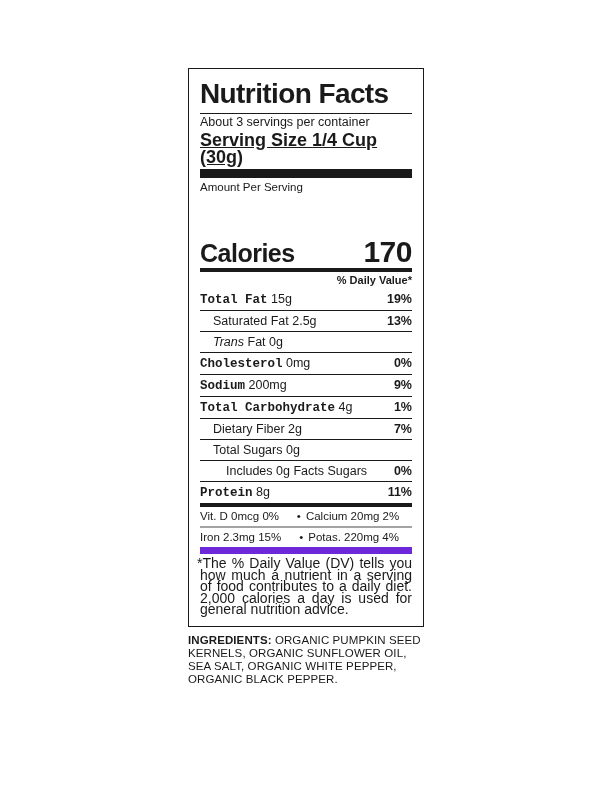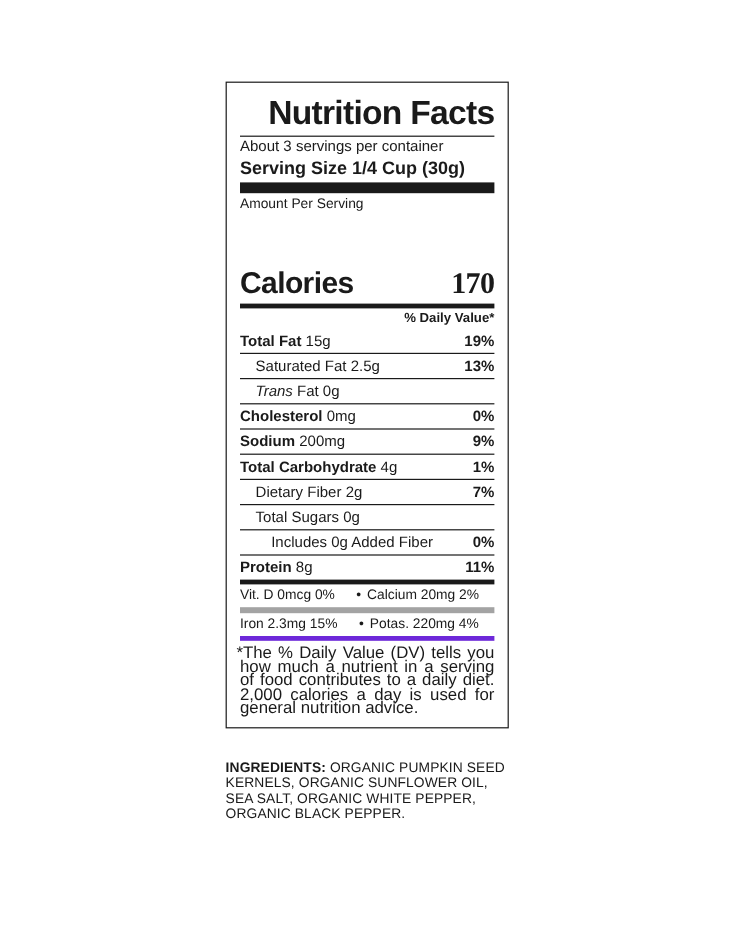--- a/index.html
+++ b/index.html
@@ -27,37 +27,37 @@
     background: #fff;
   }
 
   .nf-title {
     font-family: "Liberation Sans", sans-serif;
     font-weight: bold;
     font-size: 28px;
     line-height: 30px;
     letter-spacing: -0.6px;
     margin: 2px 0 4px 0;
-    text-align: right;
   }
 
   .rule-thin { border-bottom: 1px solid #1a1a1a; }
   .rule-med  { border-bottom: 4px solid #1a1a1a; }
   .rule-thick{ border-bottom: 9px solid #1a1a1a; }
 
   .servings {
     font-size: 12.5px;
     line-height: 15px;
     padding: 1px 0 1px 0;
   }
   .serving-size {
-    font-size: 15px;
+    font-size: 18px;
     font-weight: bold;
     line-height: 17px;
     padding: 1px 0 3px 0;
+    text-decoration: underline;
   }
   .serving-size .ss-val { font-weight: bold; }
 
   .amount {
     font-size: 11.5px;
     line-height: 14px;
     padding: 2px 0 0 0;
   }
 
   .cal-row {
@@ -67,25 +67,24 @@
     padding: 0 0 1px 0;
   }
   .cal-label {
     font-size: 25px;
     font-weight: bold;
     letter-spacing: -0.5px;
     line-height: 28px;
     margin-top: 45px;
   }
   .cal-value {
-    font-size: 25px;
+    font-size: 30px;
     font-weight: bold;
     letter-spacing: -0.5px;
     line-height: 31px;
-    font-family: Liberation Serif, serif;
   }
 
   .dv-head {
     text-align: right;
     font-size: 11px;
     font-weight: bold;
     line-height: 14px;
     padding: 1px 0 2px 0;
   }
 
@@ -93,40 +92,40 @@
     display: flex;
     justify-content: space-between;
     align-items: baseline;
     font-size: 12.5px;
     line-height: 16px;
     padding: 2px 0 2px 0;
     border-bottom: 1px solid #1a1a1a;
   }
   .nr:last-child { border-bottom: none; }
   .nr .nm { font-weight: normal; }
-  .nr.bold .nm strong { font-weight: bold; }
+  .nr.bold .nm strong { font-weight: bold; font-family: Liberation Mono, monospace; }
   .nr .pct { font-weight: bold; white-space: nowrap; }
   .indent1 { padding-left: 13px; text-align: right; }
   .indent2 { padding-left: 26px; }
   .italic { font-style: italic; margin-top: 12px; }
   .nr .nm .amt { font-weight: normal; }
 
   .vitamins {
     font-size: 11.5px;
     line-height: 15px;
   }
   .vit-row {
     display: flex;
     padding: 2px 0 2px 0;
-    border-bottom: 5px solid #a3a3a3;
+    border-bottom: 2px solid #a3a3a3;
     white-space: nowrap;
   }
   .vit-row .c { flex: 1 1 auto; }
   .vit-row .sep { padding: 0 5px; }
-  .vit-row.last { border-bottom: 4px solid #6d28d9; }
+  .vit-row.last { border-bottom: 7px solid #6d28d9; }
 
   .footnote {
     font-size: 14px;
     line-height: 11.5px;
     padding: 4px 0 0 0;
     text-align: justify;
   }
   .footnote .star { margin-left: -3px; }
 
   .ingredients {
@@ -208,21 +207,21 @@
       <span class="nm"><span>Dietary Fiber</span> <span class="amt">2g</span></span>
       <span class="pct">7%</span>
     </div>
 
     <div class="nr indent1">
       <span class="nm"><span>Total Sugars</span> <span class="amt">0g</span></span>
       <span class="pct"></span>
     </div>
 
     <div class="nr indent2">
-      <span class="nm"><span>Includes 0g Added Fiber</span><span class="amt"></span></span>
+      <span class="nm"><span>Includes 0g Facts Sugars</span><span class="amt"></span></span>
       <span class="pct">0%</span>
     </div>
 
     <div class="nr bold" style="border-bottom:4px solid #1a1a1a;">
       <span class="nm"><strong>Protein</strong> <span class="amt">8g</span></span>
       <span class="pct">11%</span>
     </div>
 
   </div>
 

